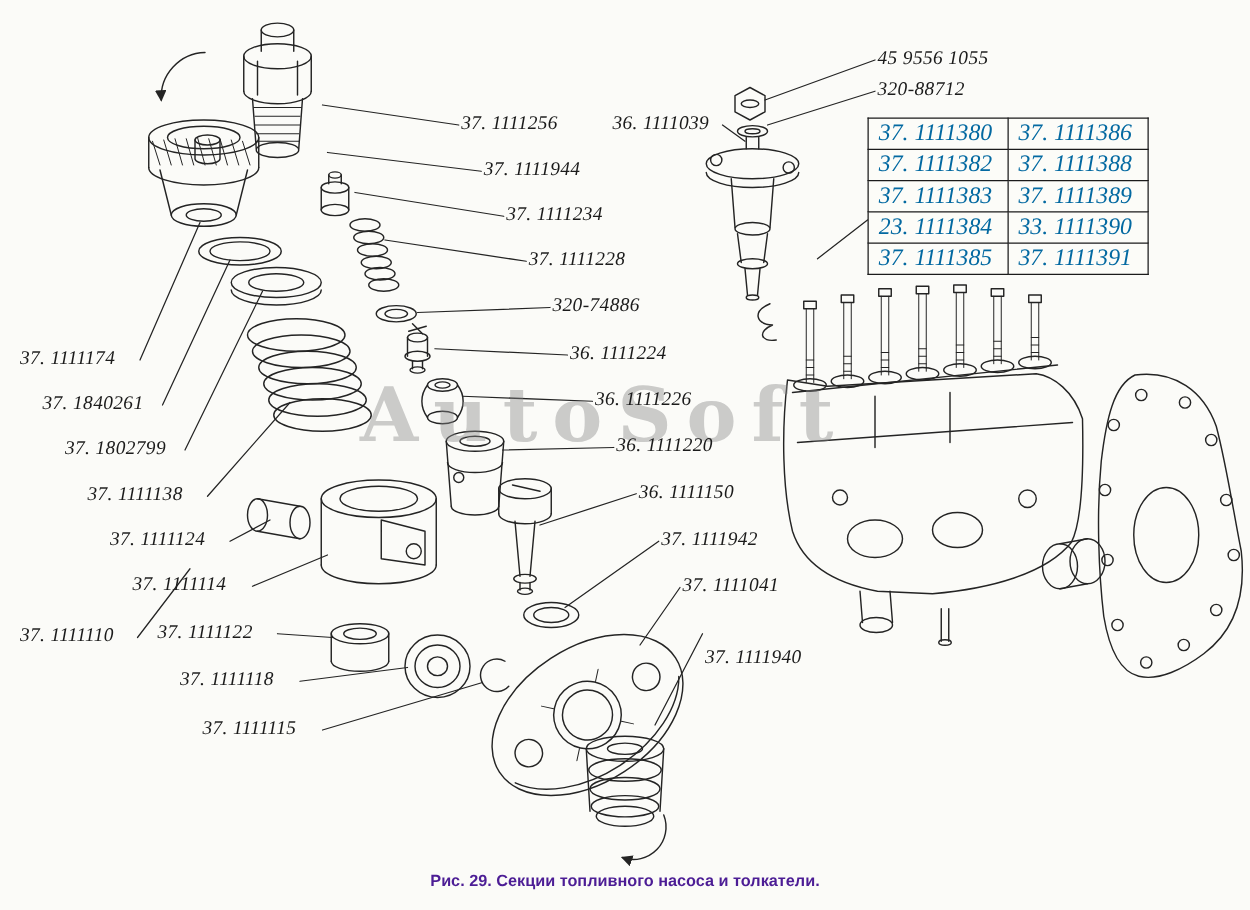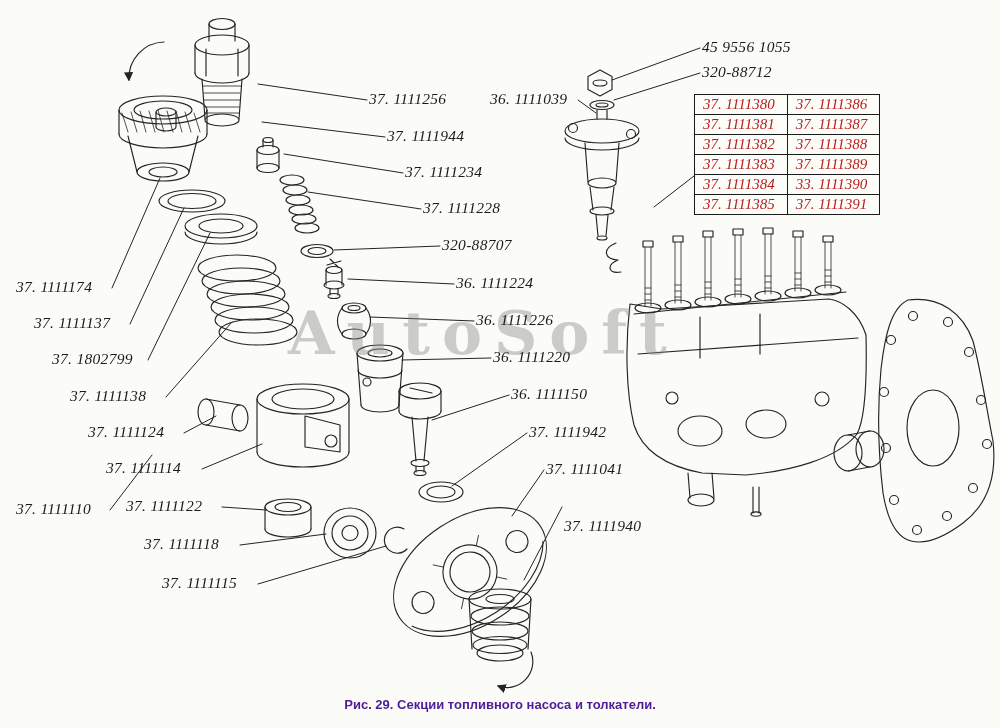--- a/index.html
+++ b/index.html
@@ -9,21 +9,21 @@
   .art ellipse, .art path, .art circle, .art rect, .art line, .art polygon {
            fill:none; stroke:#242424; stroke-width:1.15; stroke-linecap:round; stroke-linejoin:round; }
   .art .thin { stroke-width:0.8; }
   .art .leaders line { stroke-width:1; }
   .watermark { position:absolute; left:288px; top:298px; z-index:2; pointer-events:none;
            font-family:"DejaVu Serif",serif; font-size:60px; font-weight:bold; letter-spacing:12px;
            color:rgba(135,135,135,0.42); white-space:nowrap; }
   .lbl { position:absolute; z-index:4; font-style:italic; font-size:15.5px; color:#1b1b1b;
            white-space:nowrap; letter-spacing:0.3px;text-align:right; }
   .parts-table { position:absolute; left:694px; top:94px; z-index:4; border-collapse:collapse; }
-  .parts-table td { border:1.6px solid #1b1b1b; font-style:italic; font-size:15px; color:#b91c1c;
+  .parts-table td { border:1.6px solid #1b1b1b; font-style:italic; font-size:19px; color:#0369a1;
            padding:1px 12px 1px 8px; background:rgba(251,251,248,0.85); }
   .caption { position:absolute; left:0; top:697px; width:100%; z-index:4; text-align:center;
            font-family:"Liberation Sans","DejaVu Sans",sans-serif; font-weight:bold; font-size:13px; color:#4c1d95; }
 </style>
 </head>
 <body>
 
 <div class="stage">
 
 <svg class="art" width="1000" height="728" viewBox="0 0 1000 728">
@@ -305,59 +305,55 @@
 
 <div class="watermark">AutoSoft</div>
 
 <div class="lbl" style="left:702px;top:38px">45 9556 1055</div>
 <div class="lbl" style="left:702px;top:63px">320-88712</div>
 <div class="lbl" style="left:490px;top:90px">36. 1111039</div>
 <div class="lbl" style="left:369px;top:90px">37. 1111256</div>
 <div class="lbl" style="left:387px;top:127px">37. 1111944</div>
 <div class="lbl" style="left:405px;top:163px">37. 1111234</div>
 <div class="lbl" style="left:423px;top:199px">37. 1111228</div>
-<div class="lbl" style="left:442px;top:236px">320-88707</div>
+<div class="lbl" style="left:442px;top:236px">320-74886</div>
 <div class="lbl" style="left:456px;top:274px">36. 1111224</div>
 <div class="lbl" style="left:476px;top:311px">36. 1111226</div>
 <div class="lbl" style="left:493px;top:348px">36. 1111220</div>
 <div class="lbl" style="left:511px;top:385px">36. 1111150</div>
 <div class="lbl" style="left:529px;top:423px">37. 1111942</div>
 <div class="lbl" style="left:546px;top:460px">37. 1111041</div>
 <div class="lbl" style="left:564px;top:517px">37. 1111940</div>
 <div class="lbl" style="left:16px;top:278px">37. 1111174</div>
-<div class="lbl" style="left:34px;top:314px">37. 1111137</div>
+<div class="lbl" style="left:34px;top:314px">37. 1840261</div>
 <div class="lbl" style="left:52px;top:350px">37. 1802799</div>
 <div class="lbl" style="left:70px;top:387px">37. 1111138</div>
 <div class="lbl" style="left:88px;top:423px">37. 1111124</div>
 <div class="lbl" style="left:106px;top:459px">37. 1111114</div>
 <div class="lbl" style="left:16px;top:500px">37. 1111110</div>
 <div class="lbl" style="left:126px;top:497px">37. 1111122</div>
 <div class="lbl" style="left:144px;top:535px">37. 1111118</div>
 <div class="lbl" style="left:162px;top:574px">37. 1111115</div>
 
 <table class="parts-table">
   <tbody>
         <tr>
     <td>37. 1111380</td>
     <td>37. 1111386</td>
   </tr>
   <tr>
-    <td>37. 1111381</td>
-    <td>37. 1111387</td>
-  </tr>
-  <tr>
     <td>37. 1111382</td>
     <td>37. 1111388</td>
   </tr>
   <tr>
     <td>37. 1111383</td>
     <td>37. 1111389</td>
   </tr>
   <tr>
-    <td>37. 1111384</td>
+    <td>23. 1111384</td>
     <td>33. 1111390</td>
   </tr>
   <tr>
     <td>37. 1111385</td>
     <td>37. 1111391</td>
   </tr>
 </tbody>
     </table>
 
 <div class="caption">Рис. 29. Секции топливного насоса и толкатели.</div>

